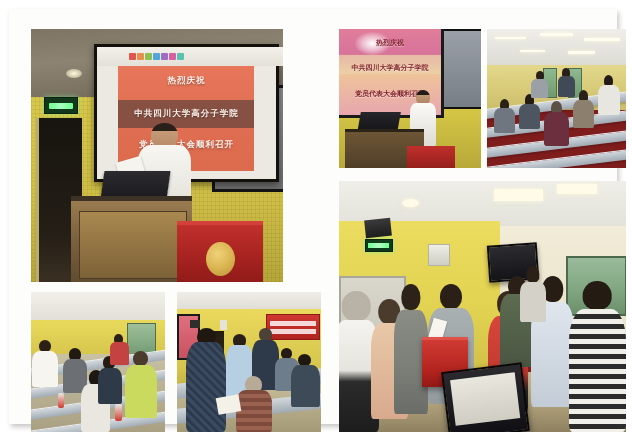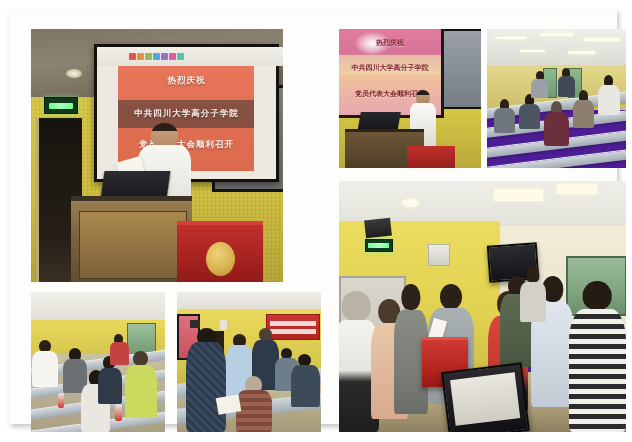--- a/index.html
+++ b/index.html
@@ -22,21 +22,21 @@
     top: 9px;
     width: 608px;
     height: 415px;
     background: #fdfdfb;
     box-shadow: 2px 3px 5px rgba(0,0,0,0.22);
   }
   
   .photo {
     position: absolute;
     overflow: hidden;
-    background: #4c1d95;
+    background: #7f1d1d;
   }
   .ph-inner { position: absolute; inset: 0; }
 
   
   .p1 { left: 22px;  top: 20px;  width: 252px; height: 253px; }
   .p1 .ceiling {
     position:absolute; left:0; top:0; width:100%; height:27%;
     background: linear-gradient(175deg,#7d7463 0%,#8c8372 40%,#6e6554 100%);
   }
   .p1 .downlight {

